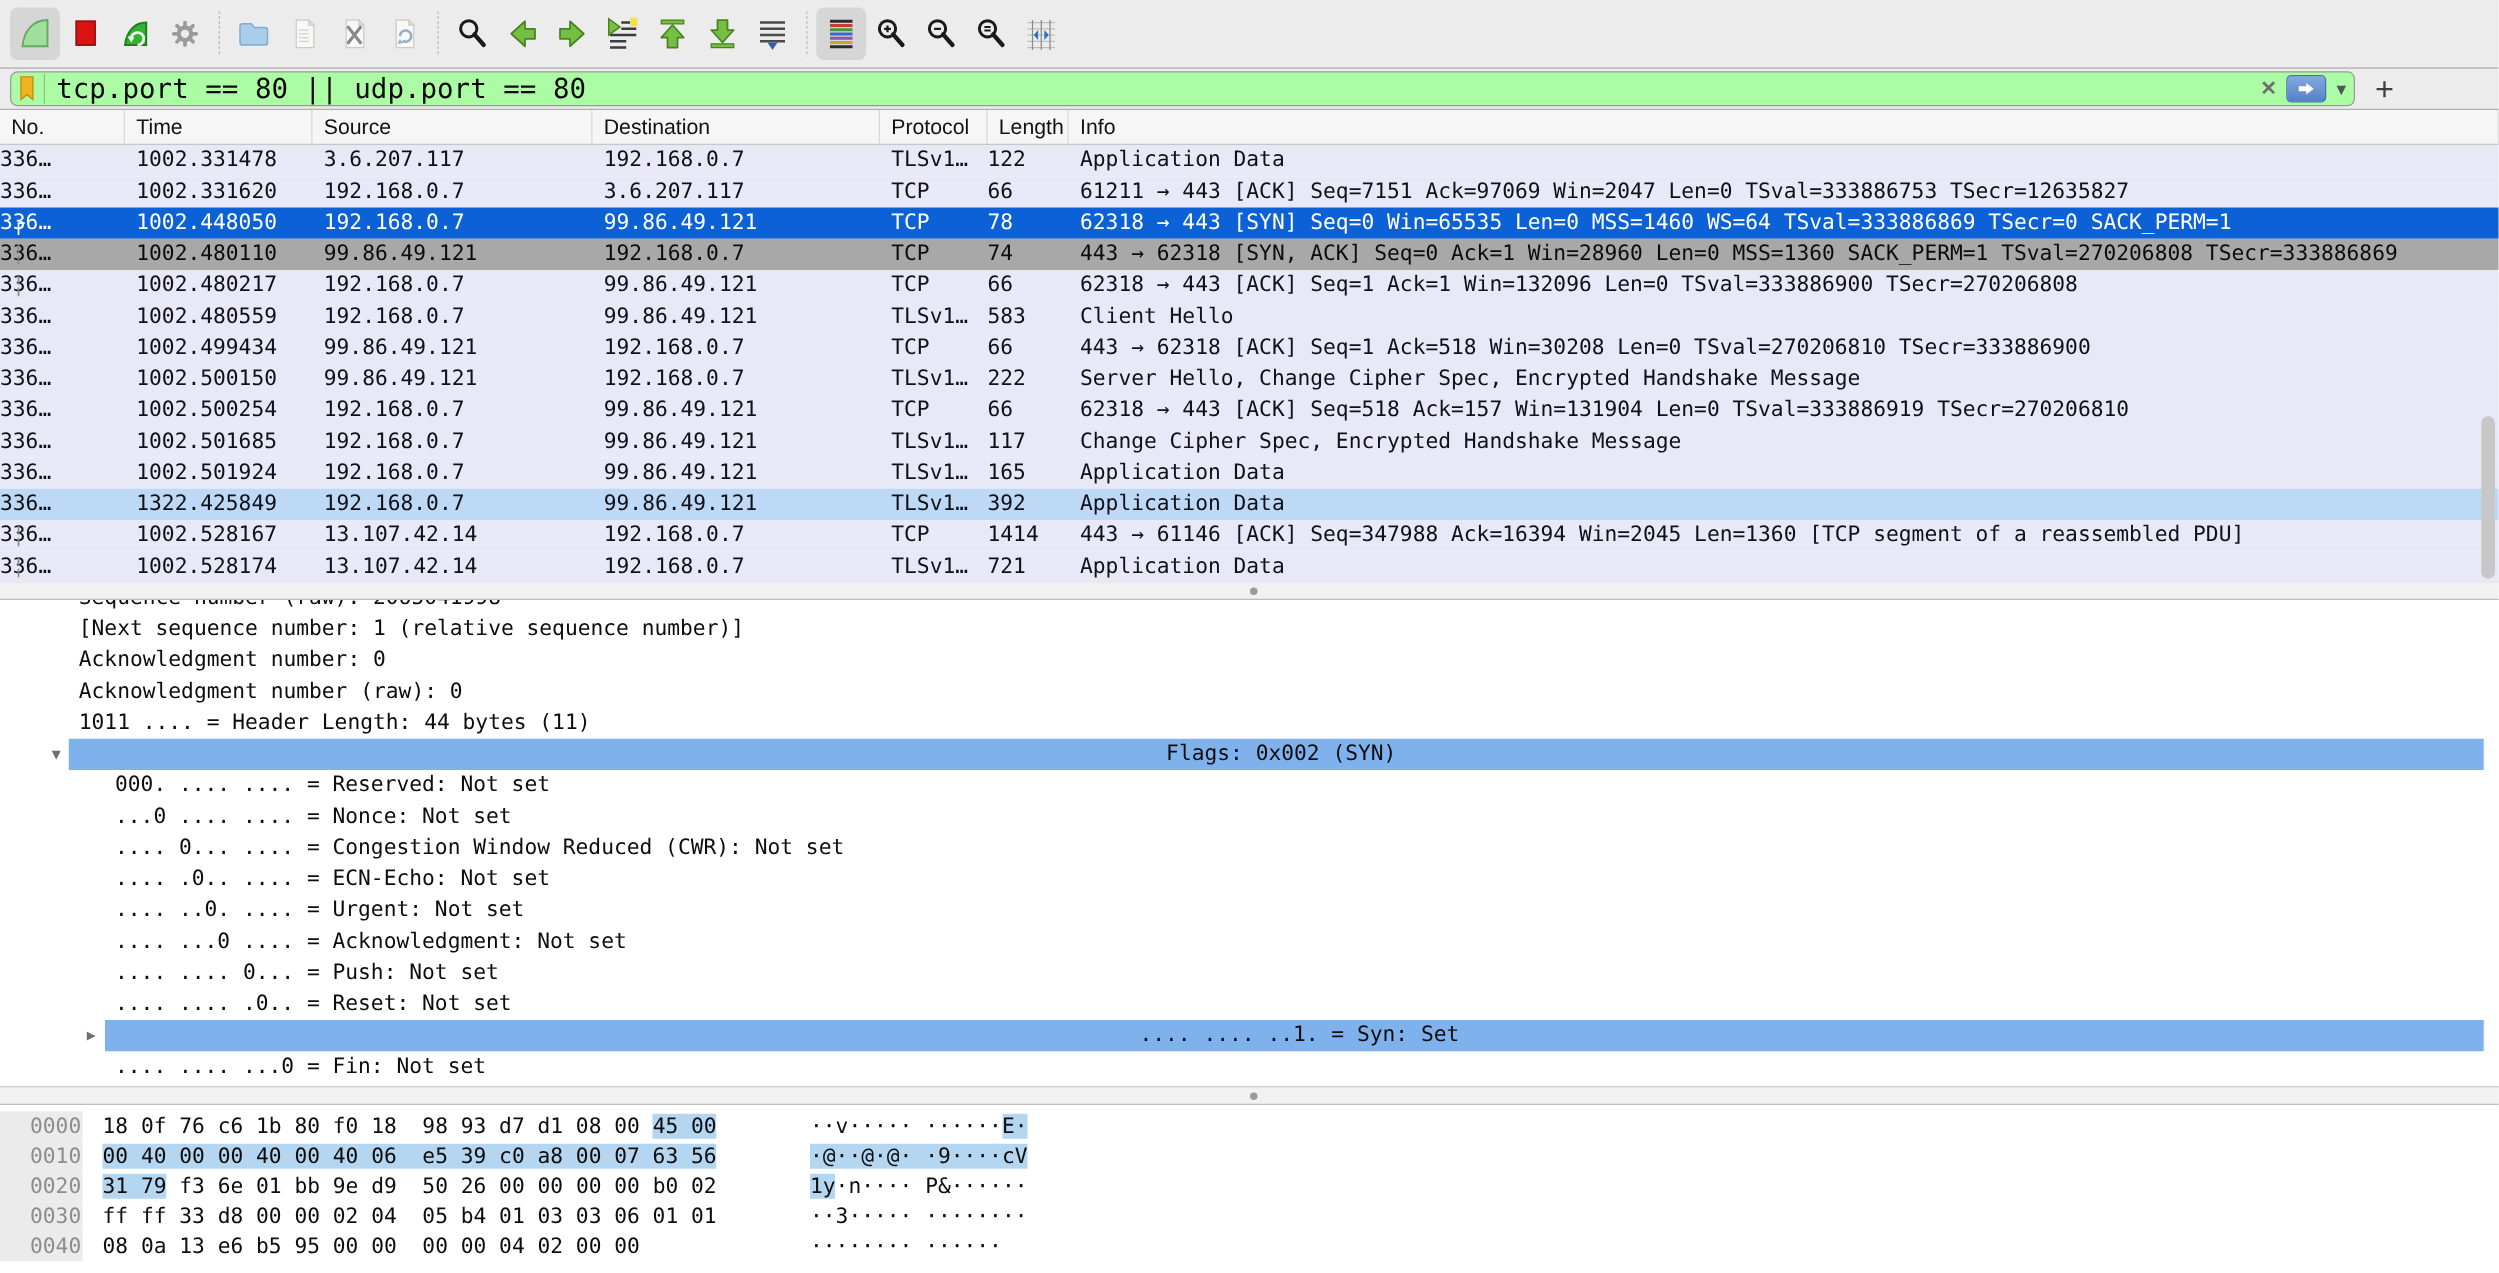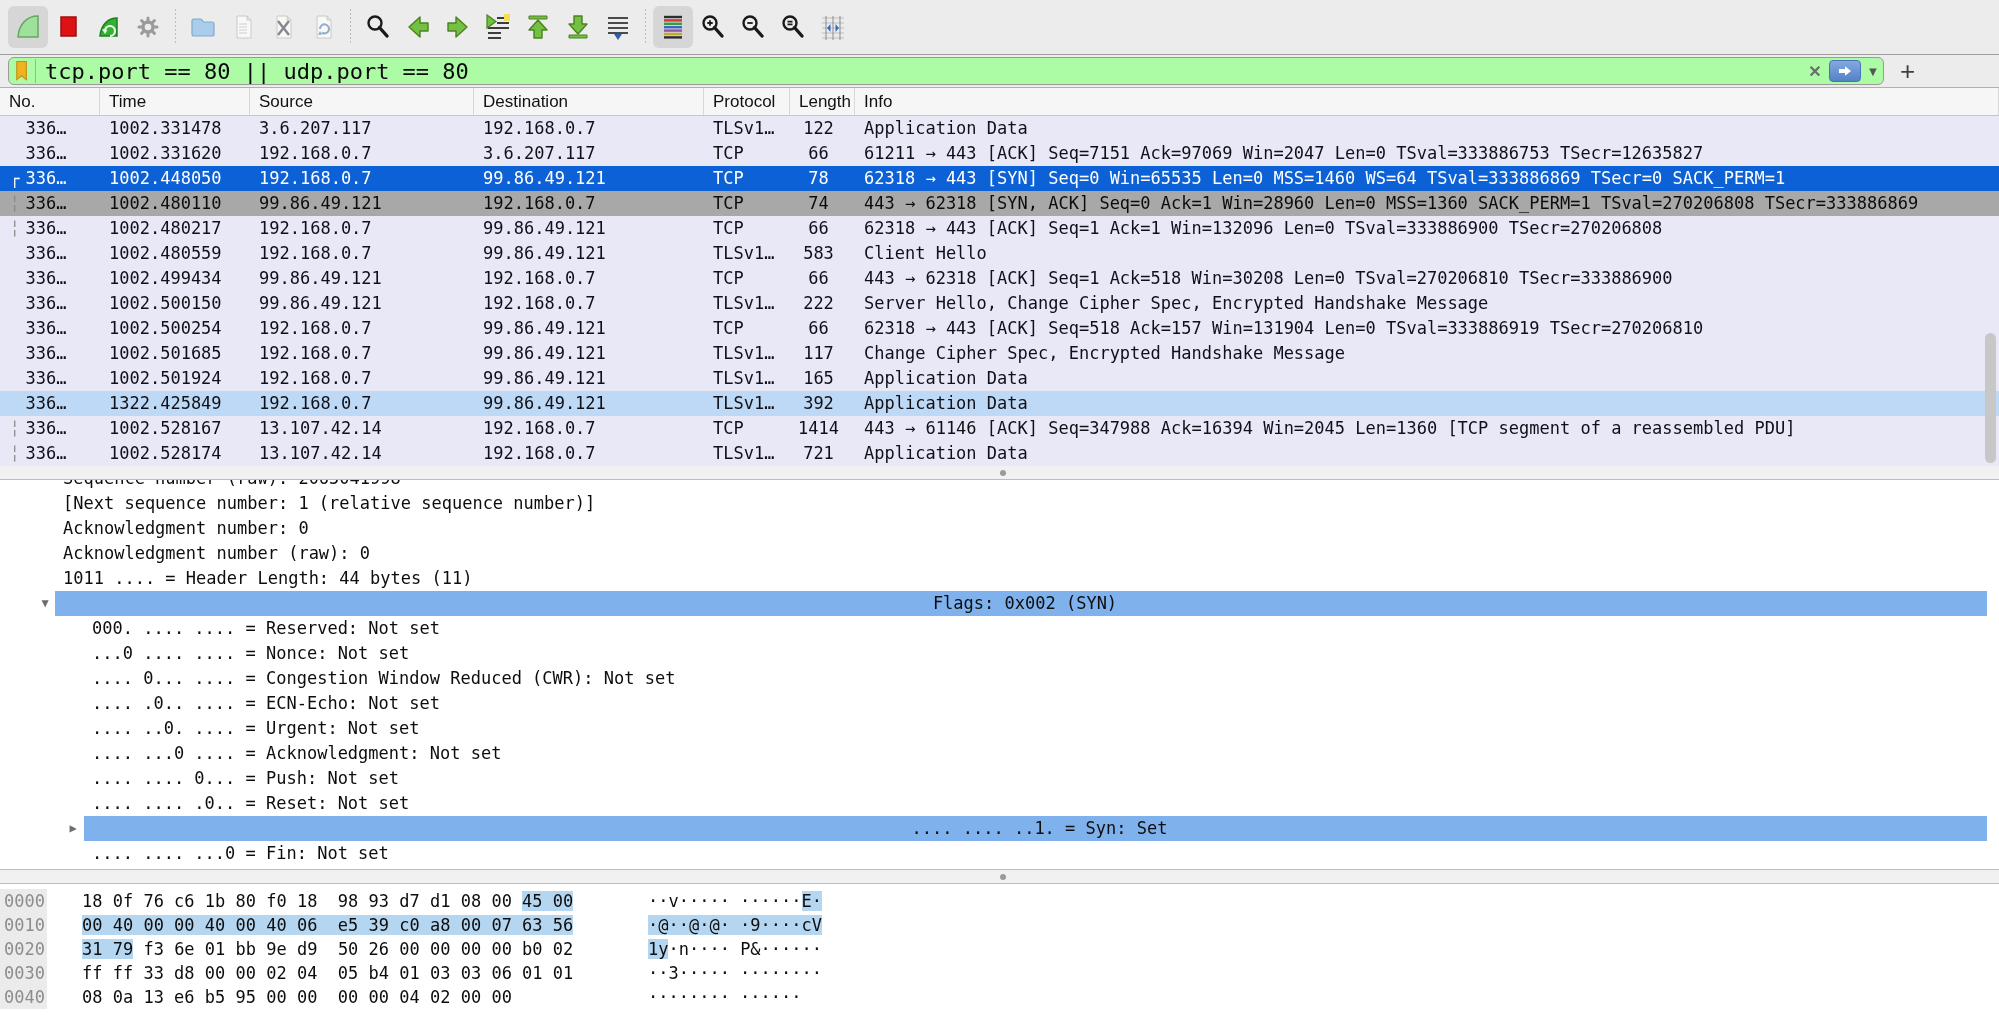--- a/index.html
+++ b/index.html
@@ -33,21 +33,21 @@
   
   .plist{position:relative;height:377px;border-bottom:1px solid #b5b5b5;background:#fff;}
   .plhead{display:grid;grid-template-columns:100px 150px 224px 230px 86px 65px 1fr;
           height:27px;background:#f6f6f6;border-bottom:1px solid #c6c6c6;font-size:17px;color:#111;}
   .plhead .hc{border-right:1px solid #d8d8d8;display:flex;align-items:center;
               padding-left:9px;overflow:hidden;white-space:nowrap;}
   .plrow{display:grid;grid-template-columns:100px 150px 224px 230px 86px 65px 1fr;
          height:25px;font-size:17px;line-height:25px;background:#e8e8f7;color:#101018;
          white-space:nowrap;position:relative;}
   .plrow .c{overflow:hidden;padding-left:9px;}
-  .plrow .num,.plrow .len{text-align:center;padding-right:8px;padding-left:0;}
+  .plrow .num,.plrow .len{text-align:left;padding-right:8px;padding-left:0;}
   .plrow.selected{background:#0c61d6;color:#ffffff;}
   .plrow.related{background:#a8a8a8;color:#0c0c0c;}
   .plrow.marked{background:#bdd9f5;}
   .rowmark{position:absolute;left:10px;top:0;width:18px;line-height:25px;font-size:16px;}
   .vscroll{position:absolute;right:3px;top:245px;width:11px;height:130px;border-radius:6px;
            background:#c7c7c7;}
   
   .splitter{height:13px;background:#f1f1f1;border-bottom:1px solid #bdbdbd;position:relative;}
   .splitter .dot{position:absolute;left:50%;top:4px;width:6px;height:6px;border-radius:50%;
                  background:#9a9a9a;}
@@ -57,21 +57,21 @@
   .dline .dtext{position:absolute;top:0;bottom:0;right:12px;padding-left:8px;}
   .dline.ind1 .dtext{left:55px;}
   .dline.ind2 .dtext{left:84px;}
   .dline.hl .dtext{background:#7fb2ec;text-align:center;}
   .dexp{position:absolute;width:14px;text-align:center;color:#6e6e6e;font-size:12px;top:0;}
   .dline.ind1 .dexp{left:38px;}
   .dline.ind2 .dexp{left:66px;}
   
   .hexpane{height:140px;background:#fff;padding-top:5px;}
   .hrow{height:24px;line-height:24px;font-size:17px;white-space:pre;position:relative;color:#0d0d0d;}
-  .hoff{display:inline-block;width:47px;background:#ebebeb;color:#8d8d8d;padding-left:4px;box-sizing:border-box;}
+  .hoff{display:inline-block;width:66px;background:#ebebeb;color:#8d8d8d;padding-left:24px;box-sizing:border-box;}
   .hbytes{position:absolute;left:82px;top:0;}
   .hascii{position:absolute;left:648px;top:0;}
   .hlx{background:#b5d6f0;}
 </style>
 </head>
 <body>
 
 <div class="toolbar" id="toolbar">
     <div class="tbtn active">
       <span>

